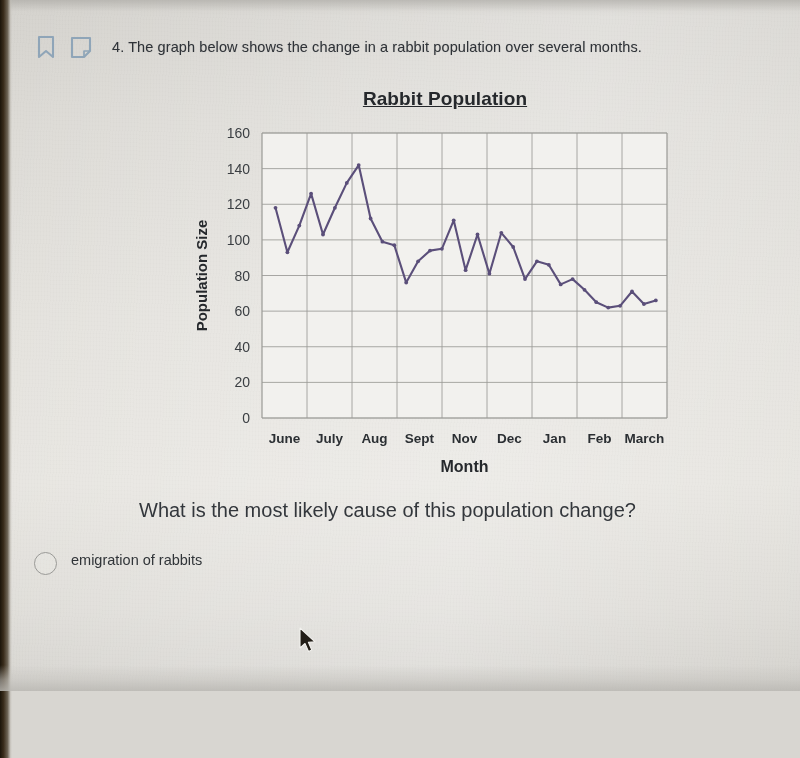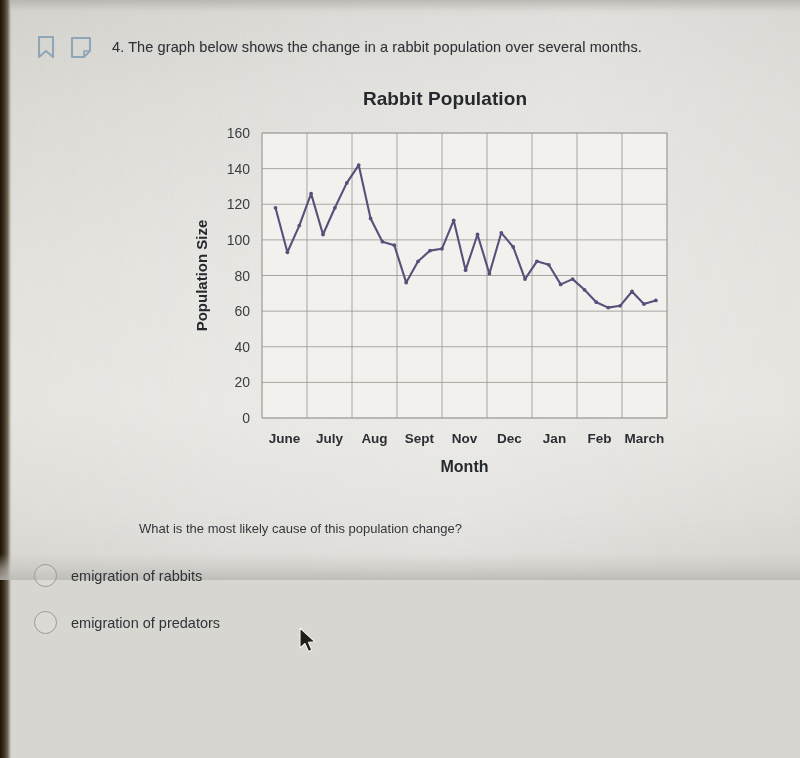--- a/index.html
+++ b/index.html
@@ -12,21 +12,21 @@
     height: 758px;
     overflow: hidden;
     font-family: "Liberation Sans", sans-serif;
     background: #d8d6d1;
   }
 
   
   #page {
     position: relative;
     width: 800px;
-    height: 580px;
+    height: 691px;
     background:
       linear-gradient(105deg, rgba(255,255,255,0.00) 0%, rgba(255,255,255,0.22) 38%, rgba(255,255,255,0.30) 62%, rgba(255,255,255,0.05) 100%),
       linear-gradient(180deg, #d4d2cd 0%, #dcdad5 18%, #e3e1dc 46%, #e6e4df 70%, #dddbd6 88%, #d2d0cb 100%);
   }
   
   #grain {
     position: absolute;
     inset: 0;
     pointer-events: none;
     opacity: .30;
@@ -81,39 +81,40 @@
   }
   #chart-title {
     position: absolute;
     left: 0; top: 0;
     width: 520px;
     text-align: center;
     font-size: 19px;
     font-weight: bold;
     color: #25282c;
     letter-spacing: .1px;
+    text-decoration: underline;
   }
   #chart-svg { position: absolute; left: 0; top: 0; }
 
   
   #prompt {
     position: absolute;
-    left: 139px; top: 521px;
-    font-size: 13px;
+    left: 139px; top: 499px;
+    font-size: 20px;
     color: #33373c;
     white-space: nowrap;
   }
   #answers {
     position: absolute;
     left: 34px; top: 552px;
     width: 520px;
   }
   .answer {
     display: flex;
-    align-items: center;
+    align-items: flex-start;
     gap: 14px;
     height: 47px;
   }
   .radio {
     flex: 0 0 auto;
     width: 21px; height: 21px;
     border-radius: 50%;
     border: 1.7px solid #9a9a97;
     background: rgba(255,255,255,0.10);
   }
@@ -230,24 +231,20 @@
       </svg>
   </div>
 
   <div id="prompt">What is the most likely cause of this population change?</div>
 
   <div id="answers">
     <div class="answer">
       <span class="radio"></span>
       <span class="answer-label">emigration of rabbits</span>
     </div>
-    <div class="answer">
-      <span class="radio"></span>
-      <span class="answer-label">emigration of predators</span>
-    </div>
   </div>
 
   <span id="cursor">
     <svg width="20" height="28" viewBox="0 0 20 28">
       <path d="M2 1 L2 21 L7 16.5 L10.5 24.5 L13.8 23 L10.4 15.2 L17 14.8 Z" fill="#221d17" stroke="#f3f2ef" stroke-width="1.1" stroke-linejoin="round"></path>
     </svg>
   </span>
 </div>
 
 </body></html>

